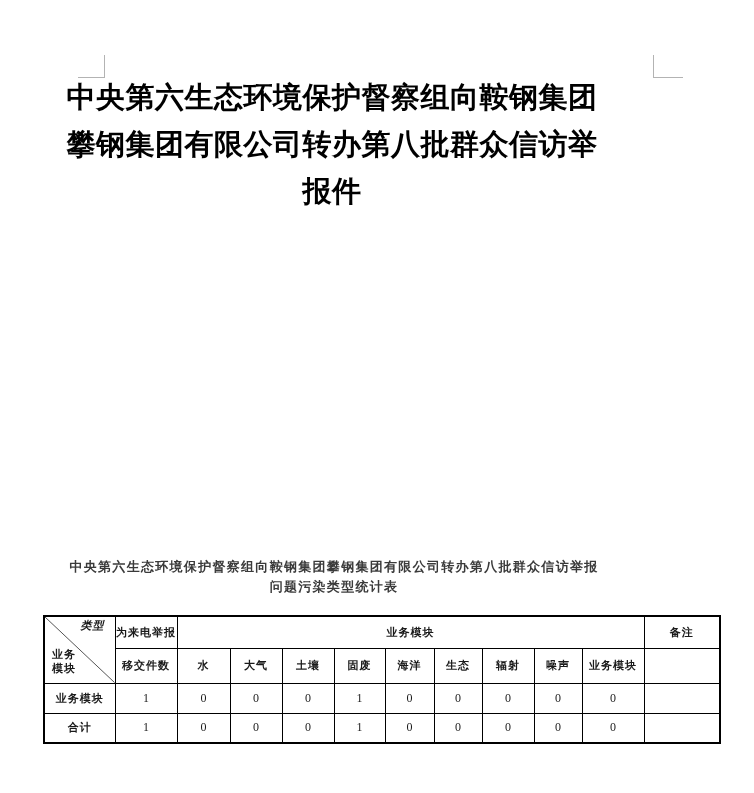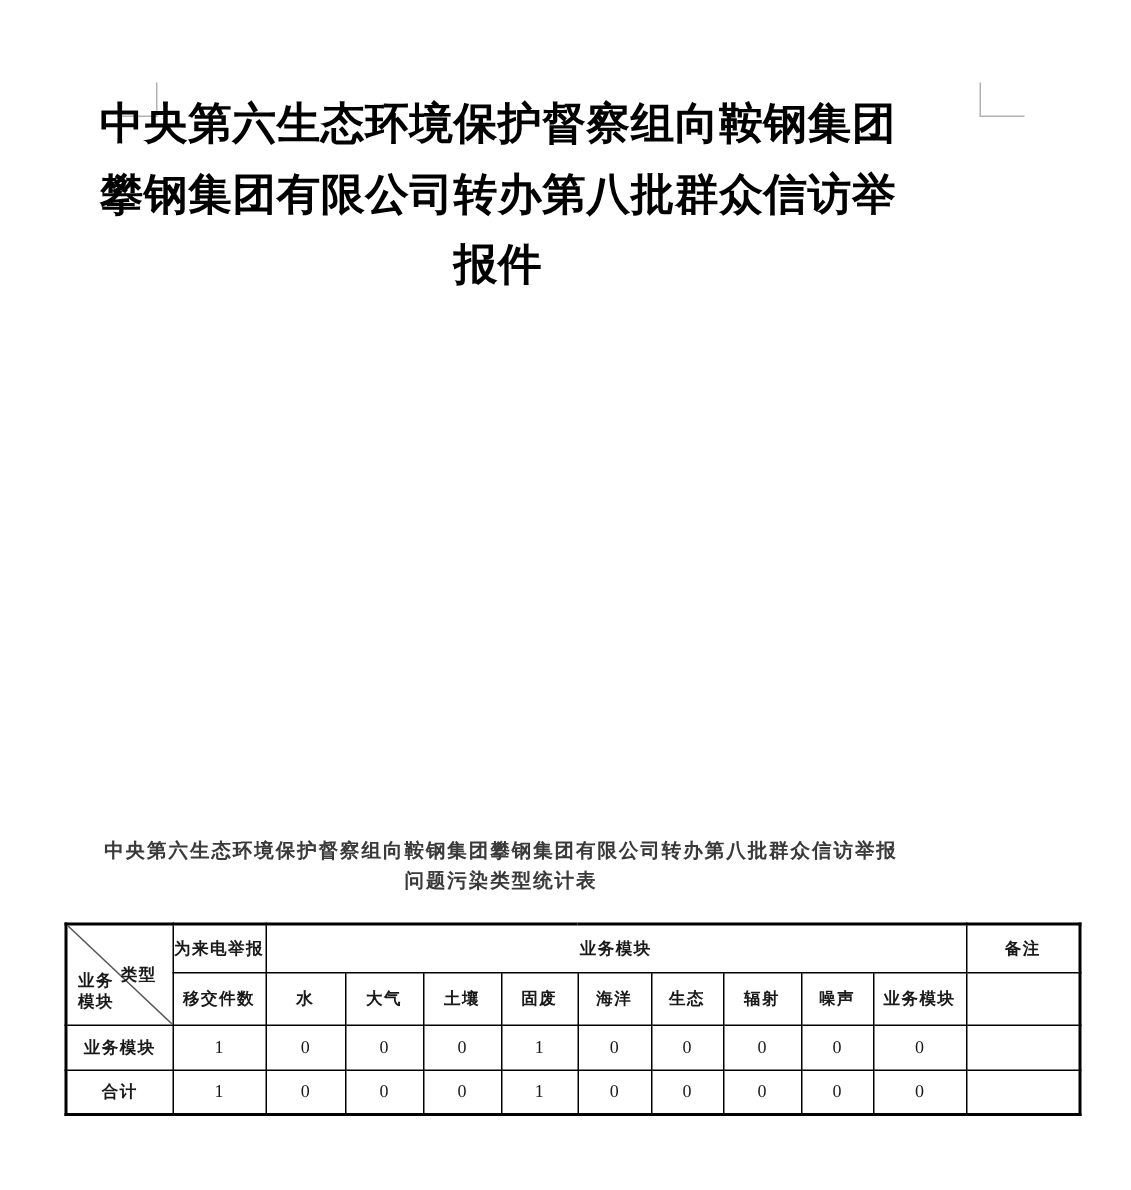--- a/index.html
+++ b/index.html
@@ -20,21 +20,21 @@
     border-bottom: 1px solid #b3b3b3;
   }
   .crop-mark.tr {
     left: 653px; top: 55px; width: 30px; height: 23px;
     border-left: 1px solid #b3b3b3;
     border-bottom: 1px solid #b3b3b3;
   }
 
   
   .doc-title-wrap {
-    position: absolute; top: 60px; left: 0; width: 628px;
+    position: absolute; top: 74px; left: 0; width: 628px;
     text-align: center;
     padding-left: 36px;
   }
   .doc-title {
     display: inline-block;
     width: 537px;
     font-size: 29px;
     font-weight: bold;
     line-height: 47px;
     letter-spacing: 0.5px;
@@ -103,22 +103,22 @@
     color: #1a1a1a;
   }
   td.num {
     font-family: "Liberation Serif", "DejaVu Serif", serif;
     font-size: 12px;
     color: #1a1a1a;
   }
   td.corner { position: relative; }
   td.corner svg { position: absolute; inset: 0; width: 100%; height: 100%; display: block; }
   .corner-type {
-    position: absolute; top: 25px; right: 10px;
-    font-size: 11px; font-weight: bold; letter-spacing: 1px; color: #1a1a1a;
+    position: absolute; top: 1px; right: 10px;
+    font-size: 11px; font-weight: bold; letter-spacing: 1px; color: #1a1a1a; font-style: italic;
   }
   .corner-module {
     position: absolute; bottom: 8px; left: 7px; width: 27px;
     font-size: 11px; font-weight: bold; letter-spacing: 1px;
     line-height: 14px; text-align: left; word-break: break-all; color: #1a1a1a;
   }
 </style>
 </head>
 <body>
 

